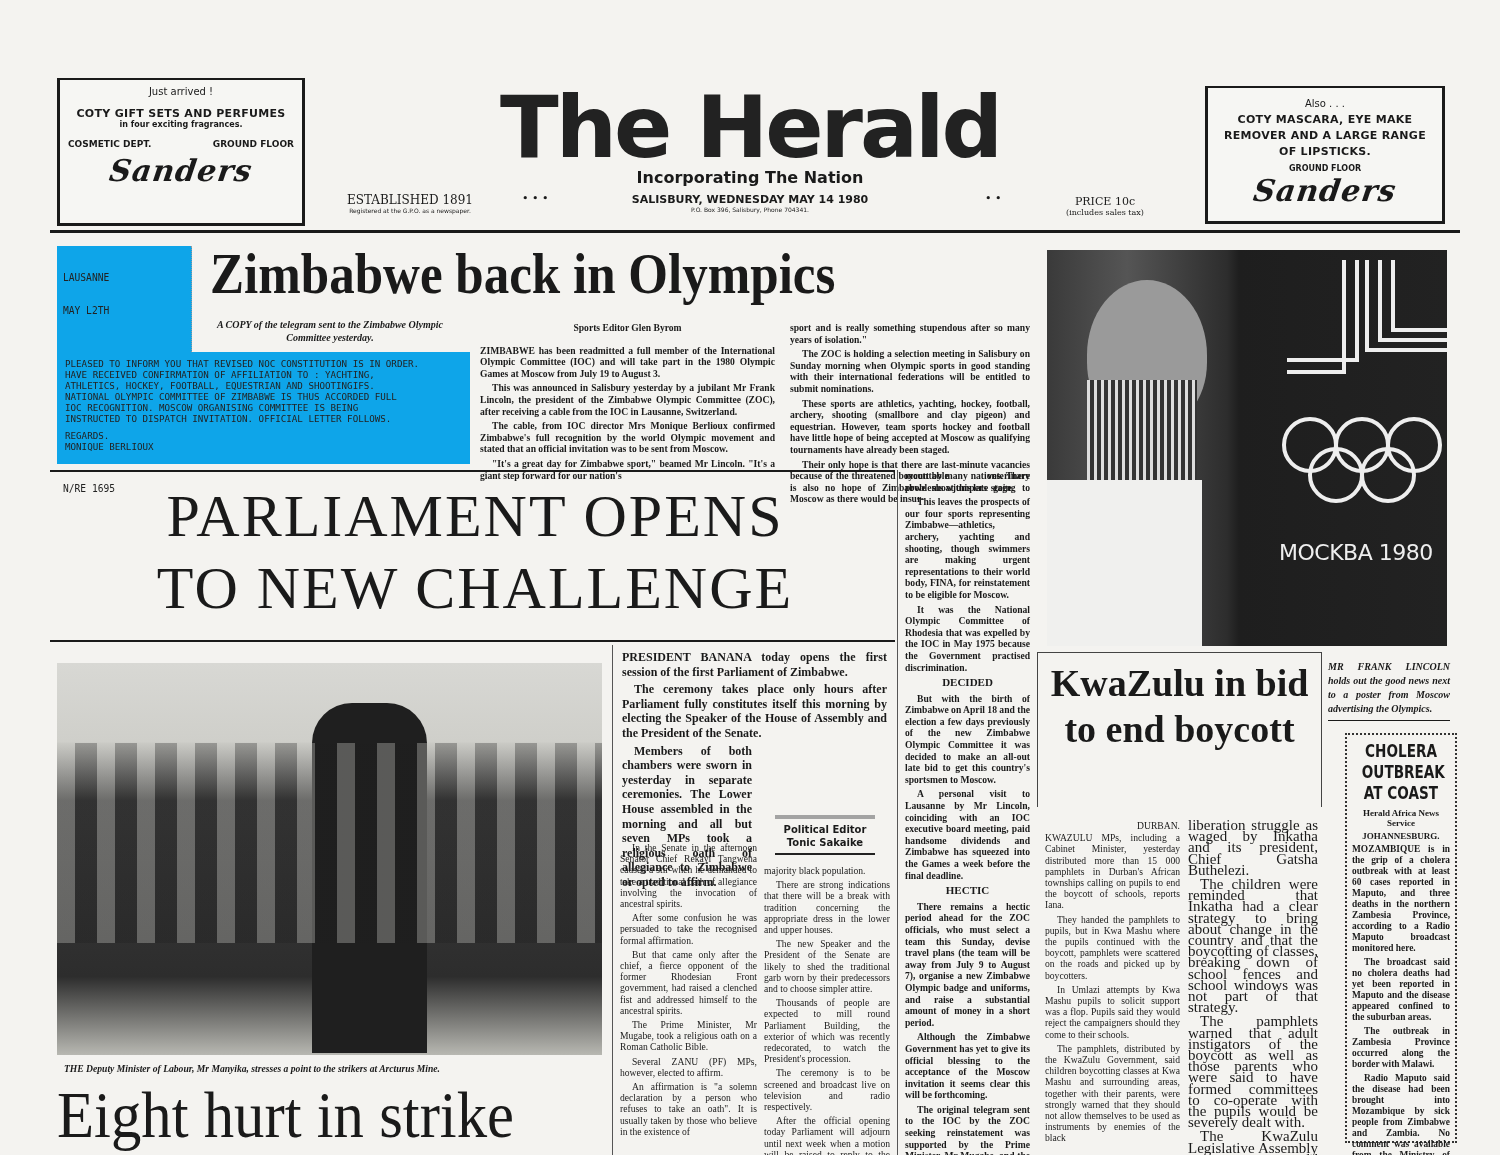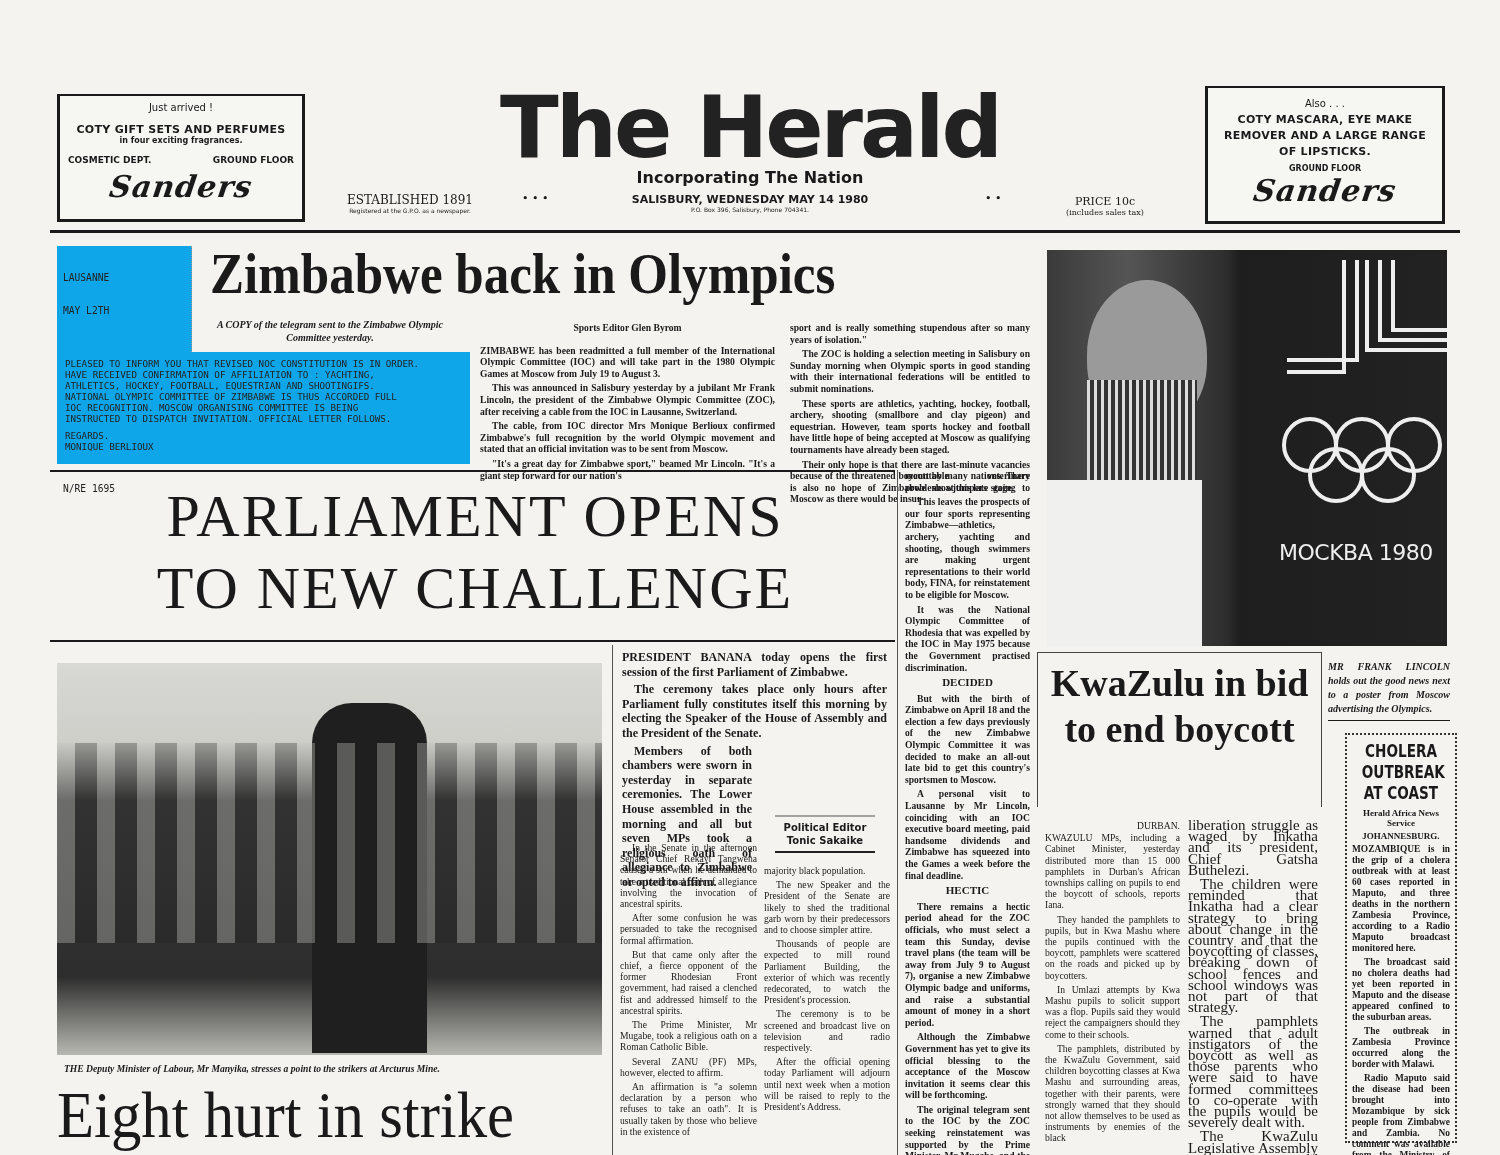--- a/index.html
+++ b/index.html
@@ -42,21 +42,21 @@
   .telegram {
     font-family: "DejaVu Sans Mono", monospace; font-size: 9.6px; line-height: 11px;
     background: #0ea5e9; color: #222;
   }
   .photo { background: #2b2b2b; overflow: hidden; }
   .caption { font-family: "Liberation Serif", serif; font-style: italic; font-weight: bold; }
 </style>
 </head>
 <body>
 
-<div class="abs ad" style="left:57px;top:94px;width:248px;height:128px;">
+<div class="abs ad" style="left:57px;top:78px;width:248px;height:148px;">
   <div class="small" style="margin-top:6px;">Just arrived !</div>
   <div class="big" style="margin-top:10px;">COTY GIFT SETS AND PERFUMES</div>
   <div class="small" style="font-weight:bold;font-size:8px;">in four exciting fragrances.</div>
   <div style="display:flex;justify-content:space-between;padding:0 8px;margin-top:10px;font-size:9px;">
     <span>COSMETIC DEPT.</span>
     <span>GROUND FLOOR</span>
   </div>
   <div class="script" style="margin-top:4px;">Sanders</div>
 </div>
 
@@ -171,34 +171,35 @@
   <div>PARLIAMENT OPENS</div>
   <div>TO NEW CHALLENGE</div>
 </div>
 <div class="abs hr" style="left:50px;top:640px;width:845px;height:2px;"></div>
 
 <div class="abs col" style="left:622px;top:650px;width:265px;font-size:12px;line-height:14.6px;">
   <p class="noind">PRESIDENT BANANA today opens the first session of the first Parliament of Zimbabwe.</p>
   <p>The ceremony takes place only hours after Parliament fully constitutes itself this morning by electing the Speaker of the House of Assembly and the President of the Senate.</p>
   <p style="width:130px;">Members of both chambers were sworn in yesterday in separate ceremonies. The Lower House assembled in the morning and all but seven MPs took a religious oath of allegiance to Zimbabwe or opted to affirm.</p>
 </div>
-<div class="abs" style="left:775px;top:815px;width:100px;text-align:center;font-family:'DejaVu Sans',sans-serif;font-weight:bold;font-size:10px;line-height:13px;border-top:2px solid #a3a3a3;border-bottom:2px solid #222;padding:4px 0;">
+<div class="abs" style="left:775px;top:815px;width:100px;text-align:center;font-family:'DejaVu Sans',sans-serif;font-weight:bold;font-size:10px;line-height:13px;border-top:4px solid #a3a3a3;border-bottom:2px solid #222;padding:4px 0;">
   <div>Political Editor</div>
   <div>Tonic Sakaike</div>
 </div>
 <div class="abs col" style="left:620px;top:842px;width:137px;font-size:9.6px;line-height:11.2px;font-weight:normal;height:312px;overflow:hidden;">
   <p>In the Senate in the afternoon Senator Chief Rekayi Tangwena caused a stir when he demanded to take a traditional oath of allegiance involving the invocation of ancestral spirits.</p>
   <p>After some confusion he was persuaded to take the recognised formal affirmation.</p>
   <p>But that came only after the chief, a fierce opponent of the former Rhodesian Front government, had raised a clenched fist and addressed himself to the ancestral spirits.</p>
   <p>The Prime Minister, Mr Mugabe, took a religious oath on a Roman Catholic Bible.</p>
   <p>Several ZANU (PF) MPs, however, elected to affirm.</p>
   <p>An affirmation is "a solemn declaration by a person who refuses to take an oath". It is usually taken by those who believe in the existence of</p>
 </div>
 <div class="abs col" style="left:764px;top:865px;width:126px;font-size:9.6px;line-height:11.2px;font-weight:normal;">
   <p class="noind">majority black population.</p>
+  <p>There are strong indications that there will be a break with tradition concerning the appropriate dress in the lower and upper houses.</p>
   <p>The new Speaker and the President of the Senate are likely to shed the traditional garb worn by their predecessors and to choose simpler attire.</p>
   <p>Thousands of people are expected to mill round Parliament Building, the exterior of which was recently redecorated, to watch the President's procession.</p>
   <p>The ceremony is to be screened and broadcast live on television and radio respectively.</p>
   <p>After the official opening today Parliament will adjourn until next week when a motion will be raised to reply to the President's Address.</p>
 </div>
 <div class="abs" style="left:612px;top:645px;width:1px;height:510px;background:#555;"></div>
 <div class="abs" style="left:897px;top:470px;width:1px;height:685px;background:#555;"></div>
 
 <div class="abs photo" style="left:57px;top:663px;width:545px;height:392px;background:linear-gradient(180deg,#d8d8d4 0%,#cfcfca 20%,#3b3b3b 35%,#2d2d2d 80%,#b8b8b2 100%);">
   <div style="position:absolute;left:255px;top:40px;width:115px;height:350px;background:#1f1f1f;border-radius:40px 40px 0 0;"></div>

